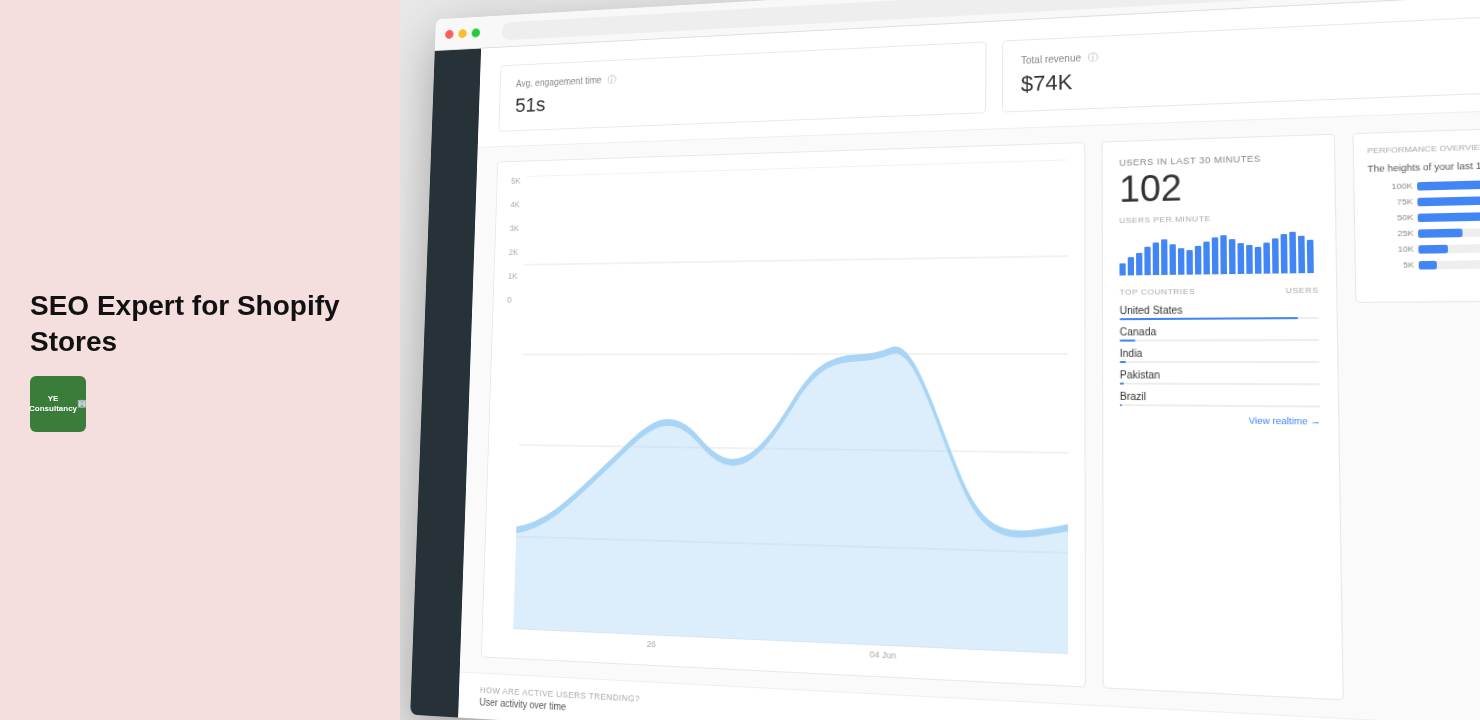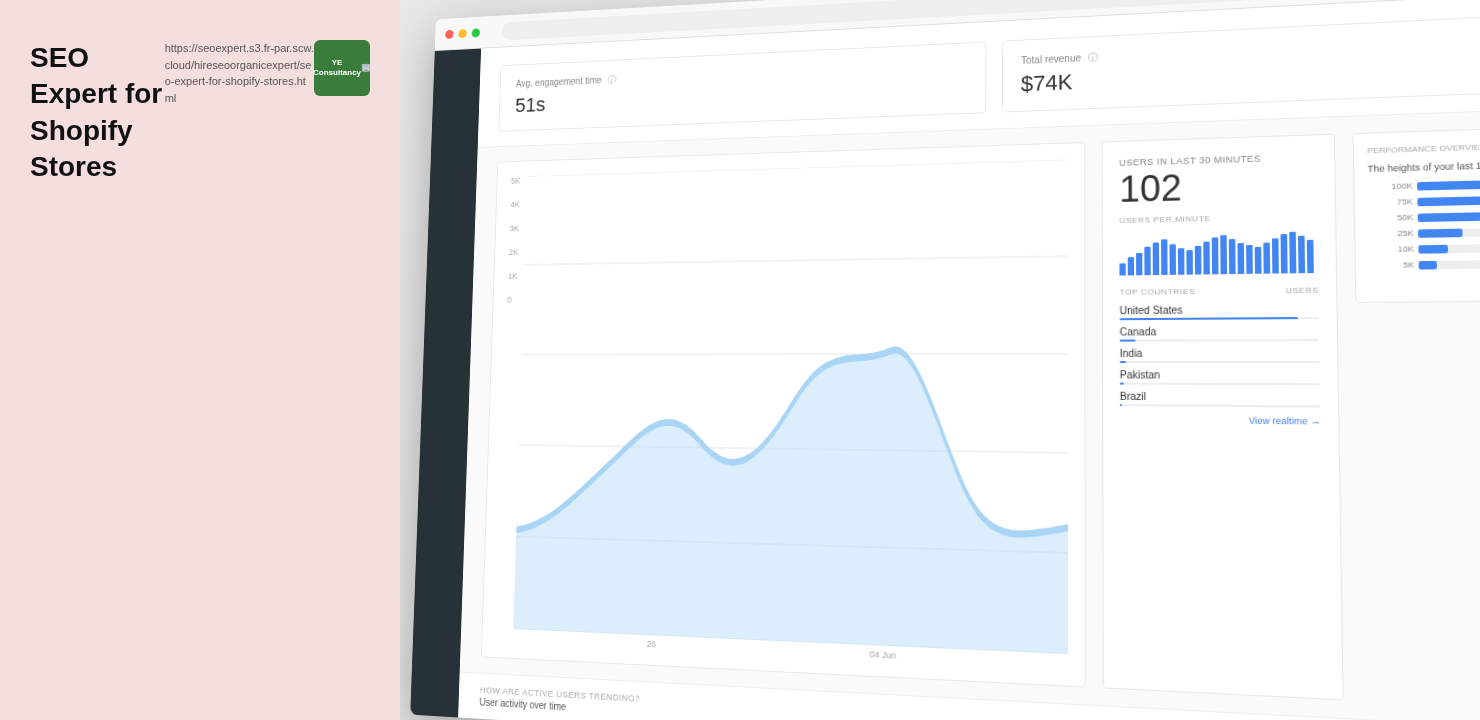--- a/index.html
+++ b/index.html
@@ -11,20 +11,21 @@
       display: flex;
     }
 
     
     .left-panel {
       width: 400px;
       height: 720px;
       background: #f5dede;
       flex-shrink: 0;
       display: flex;
+      flex-direction: column;
       justify-content: center;
       padding: 40px 30px;
       position: relative;
     }
     .left-panel h1 {
       font-size: 28px;
       font-weight: 700;
       color: #111;
       line-height: 1.3;
       margin-bottom: 16px;
@@ -354,21 +355,20 @@
       display: flex;
       flex: 1;
       gap: 4px;
     }
   </style>
 </head>
 <body>
 
 <div class="left-panel">
   <h1>SEO Expert for Shopify Stores</h1>
-  <p class="url">https://seoexpert.s3.fr-par.scw.cloud/hireseoorganicexpert/seo-expert-for-shopify-stores.html</p>
   <div class="logo-badge">
     <span>YE Consultancy</span>
     <span>🏢</span>
   </div>
 </div>
 
 <div class="right-panel">
   <div class="dashboard-wrapper">
 
     <div class="nav-bar">

